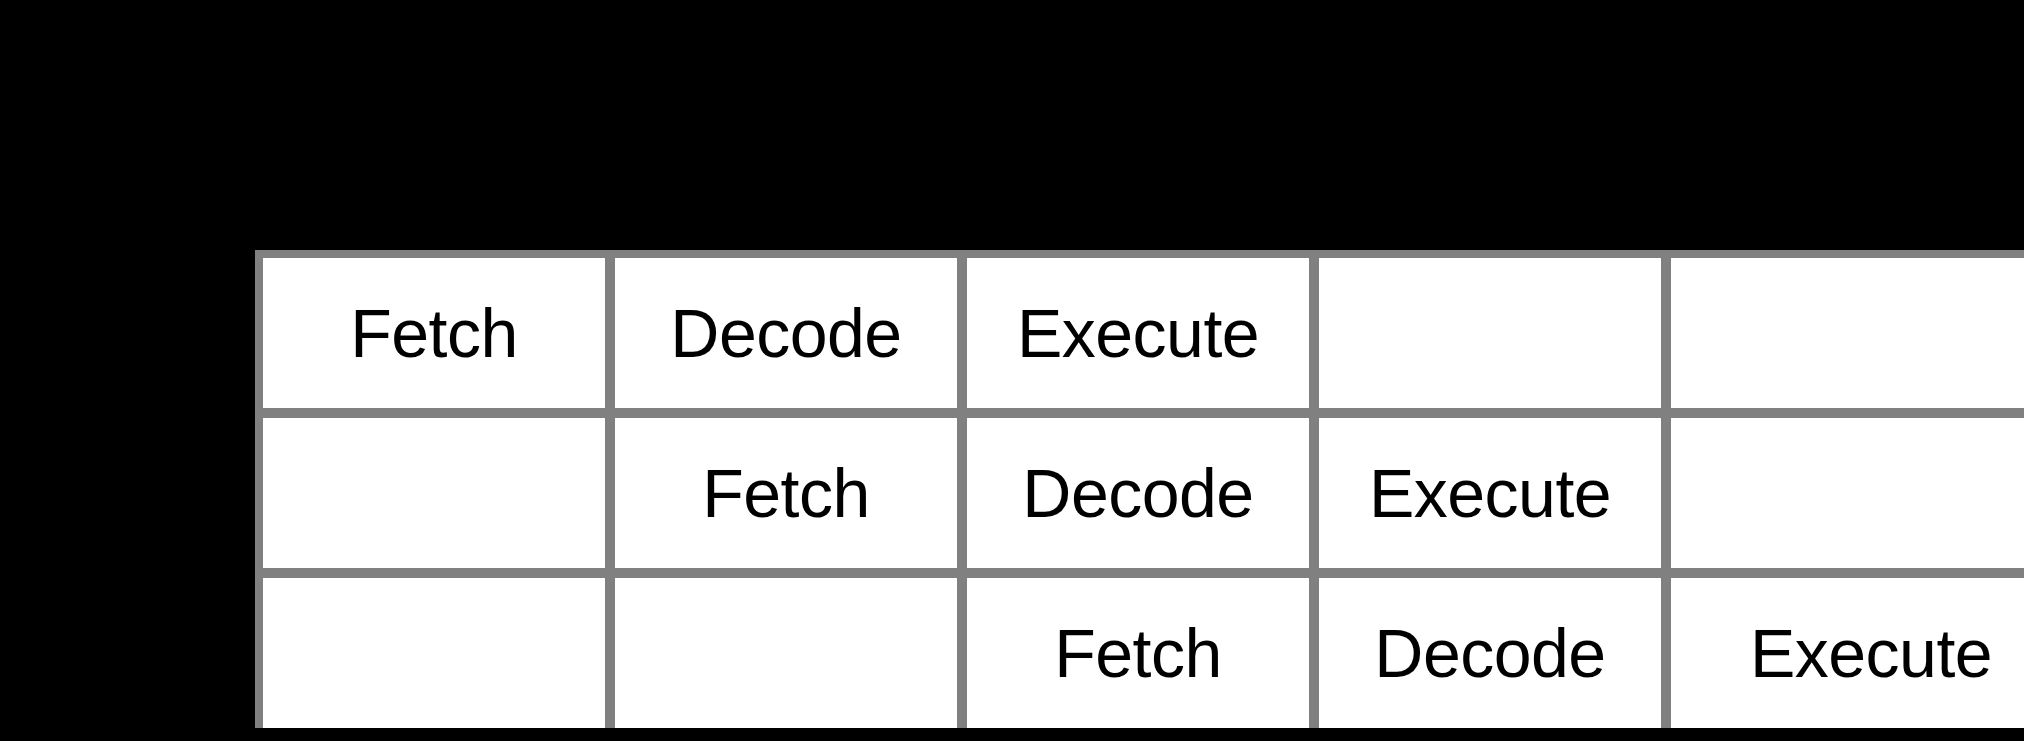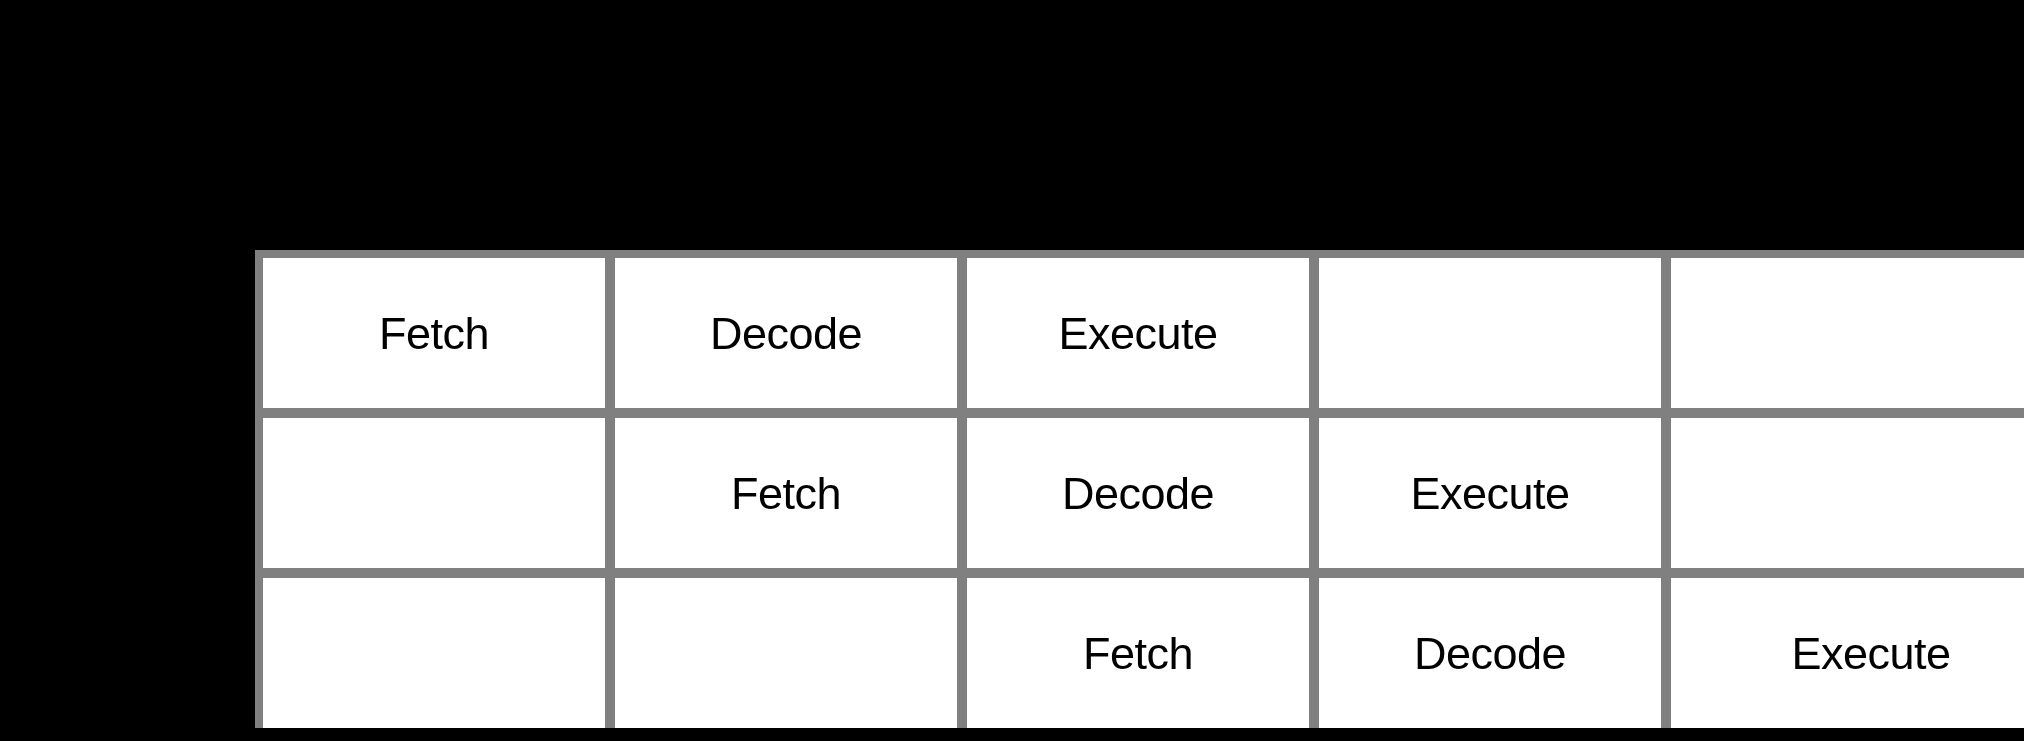--- a/index.html
+++ b/index.html
@@ -59,21 +59,21 @@
   }
 
   
   .pipe-cell.tail {
     flex: 0 0 400px;
     width: 400px;
   }
 
   .cell-label {
     font-family: "Liberation Sans", sans-serif;
-    font-size: 45px;
+    font-size: 68px;
     line-height: 1;
     color: #000000;
     white-space: nowrap;
     letter-spacing: -0.5px;
   }
 
   .cell-label:empty {
     display: none;
   }
 </style>

